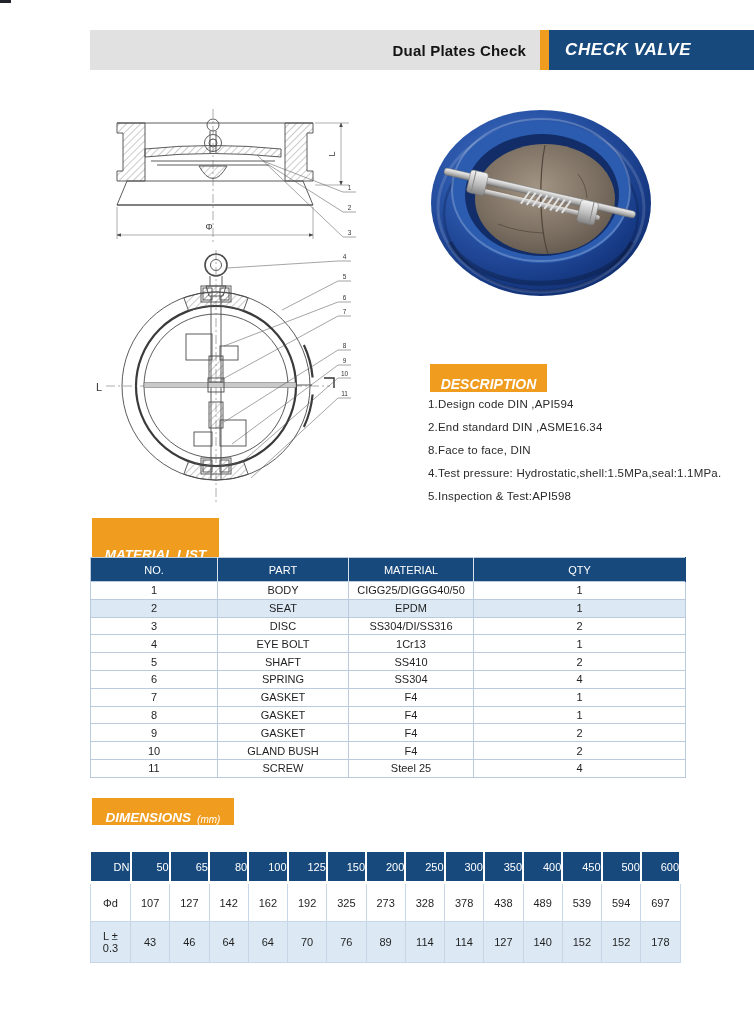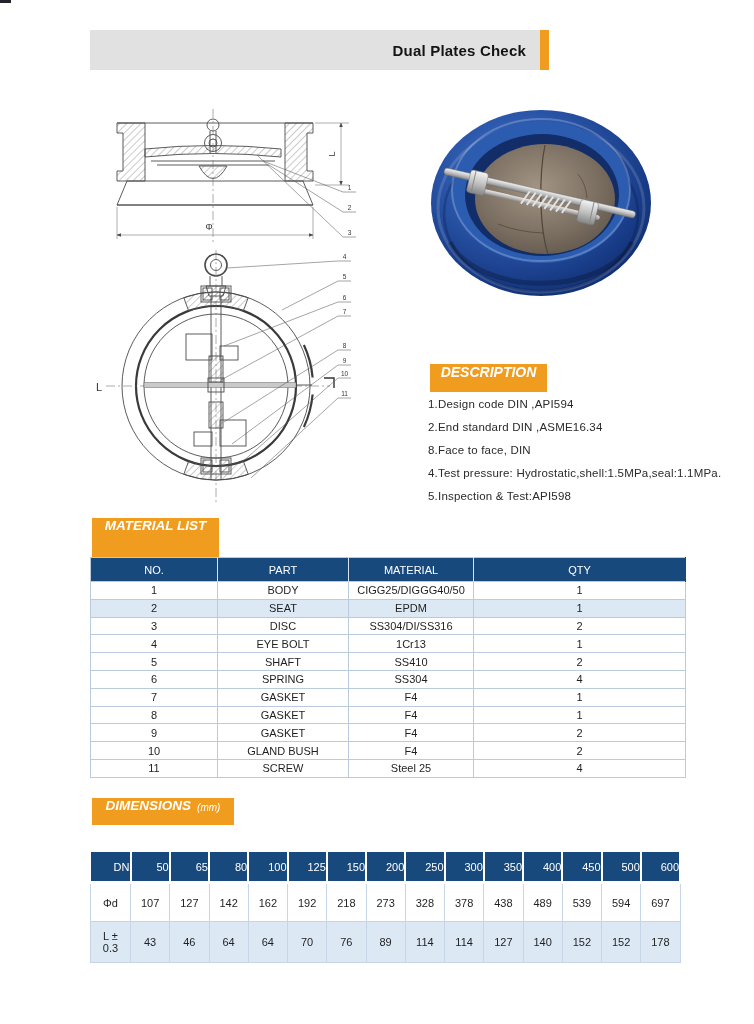--- a/index.html
+++ b/index.html
@@ -11,21 +11,21 @@
     display:flex;align-items:center;justify-content:flex-end;padding-right:14px;box-sizing:border-box;padding-left:41px;}
   .hdr-gray span{font-weight:bold;font-size:15px;color:#141414;letter-spacing:.2px;}
   .hdr-orange{left:540px;top:30px;width:9px;height:40px;background:var(--orange);}
   .hdr-blue{left:549px;top:30px;width:205px;height:40px;background:var(--navy);
     display:flex;align-items:center;padding-left:16px;box-sizing:border-box;}
   .hdr-blue span{font-weight:bold;font-style:italic;font-size:17px;color:#fff;letter-spacing:.6px;}
   .scan-mark{left:0;top:0;width:11px;height:3px;background:#23242b;}
 
   
   .badge{background:var(--orange);color:#fff;font-weight:bold;font-style:italic;
-    display:flex;align-items:flex-start;justify-content:center;box-sizing:border-box;}
+    display:flex;align-items:flex-end;justify-content:center;box-sizing:border-box;}
   #desc-badge{left:430px;top:364px;width:117px;height:28px;font-size:14px;}
   #mat-badge{left:92px;top:518px;width:127px;height:44px;font-size:13.5px;}
   #dim-badge{left:92px;top:798px;width:142px;height:27px;font-size:13.5px;}
   .badge .unit{font-size:10px;font-style:italic;font-weight:normal;margin-left:6px;margin-top:4px;}
 
   
   .desc-list{left:428px;top:398px;width:326px;list-style:none;margin:0;padding:0;}
   .desc-list li{font-size:11.5px;color:#2a2a2a;margin-bottom:11px;white-space:nowrap;letter-spacing:.2px;}
 
   
@@ -59,20 +59,23 @@
 <body>
 
 <div class="page">
 
   <div class="abs scan-mark"></div>
 
   <div class="abs hdr-gray">
     <span>Dual Plates Check</span>
   </div>
   <div class="abs hdr-orange"></div>
+  <div class="abs hdr-blue">
+    <span>CHECK VALVE</span>
+  </div>
 
   <svg id="section-view" class="abs" style="left:95px;top:105px" width="280" height="145" viewBox="0 0 280 145">
     <defs>
       <pattern id="hatchA" width="5" height="5" patternUnits="userSpaceOnUse" patternTransform="rotate(45)">
         <line x1="0" y1="0" x2="0" y2="5" stroke="#666" stroke-width="0.7"></line>
       </pattern>
       <marker id="arrA" viewBox="0 0 10 10" refX="9" refY="5" markerWidth="8" markerHeight="8" orient="auto-start-reverse">
         <path d="M0,1 L10,5 L0,9 z" fill="#4a4a4a"></path>
       </marker>
     </defs>
@@ -370,21 +373,21 @@
         </tr>
       </thead>
     <tbody>
         <tr>
           <td>Φd</td>
           <td>107</td>
           <td>127</td>
           <td>142</td>
           <td>162</td>
           <td>192</td>
-          <td>218</td>
+          <td>325</td>
           <td>273</td>
           <td>328</td>
           <td>378</td>
           <td>438</td>
           <td>489</td>
           <td>539</td>
           <td>594</td>
           <td>697</td>
         </tr>
         <tr class="alt">

